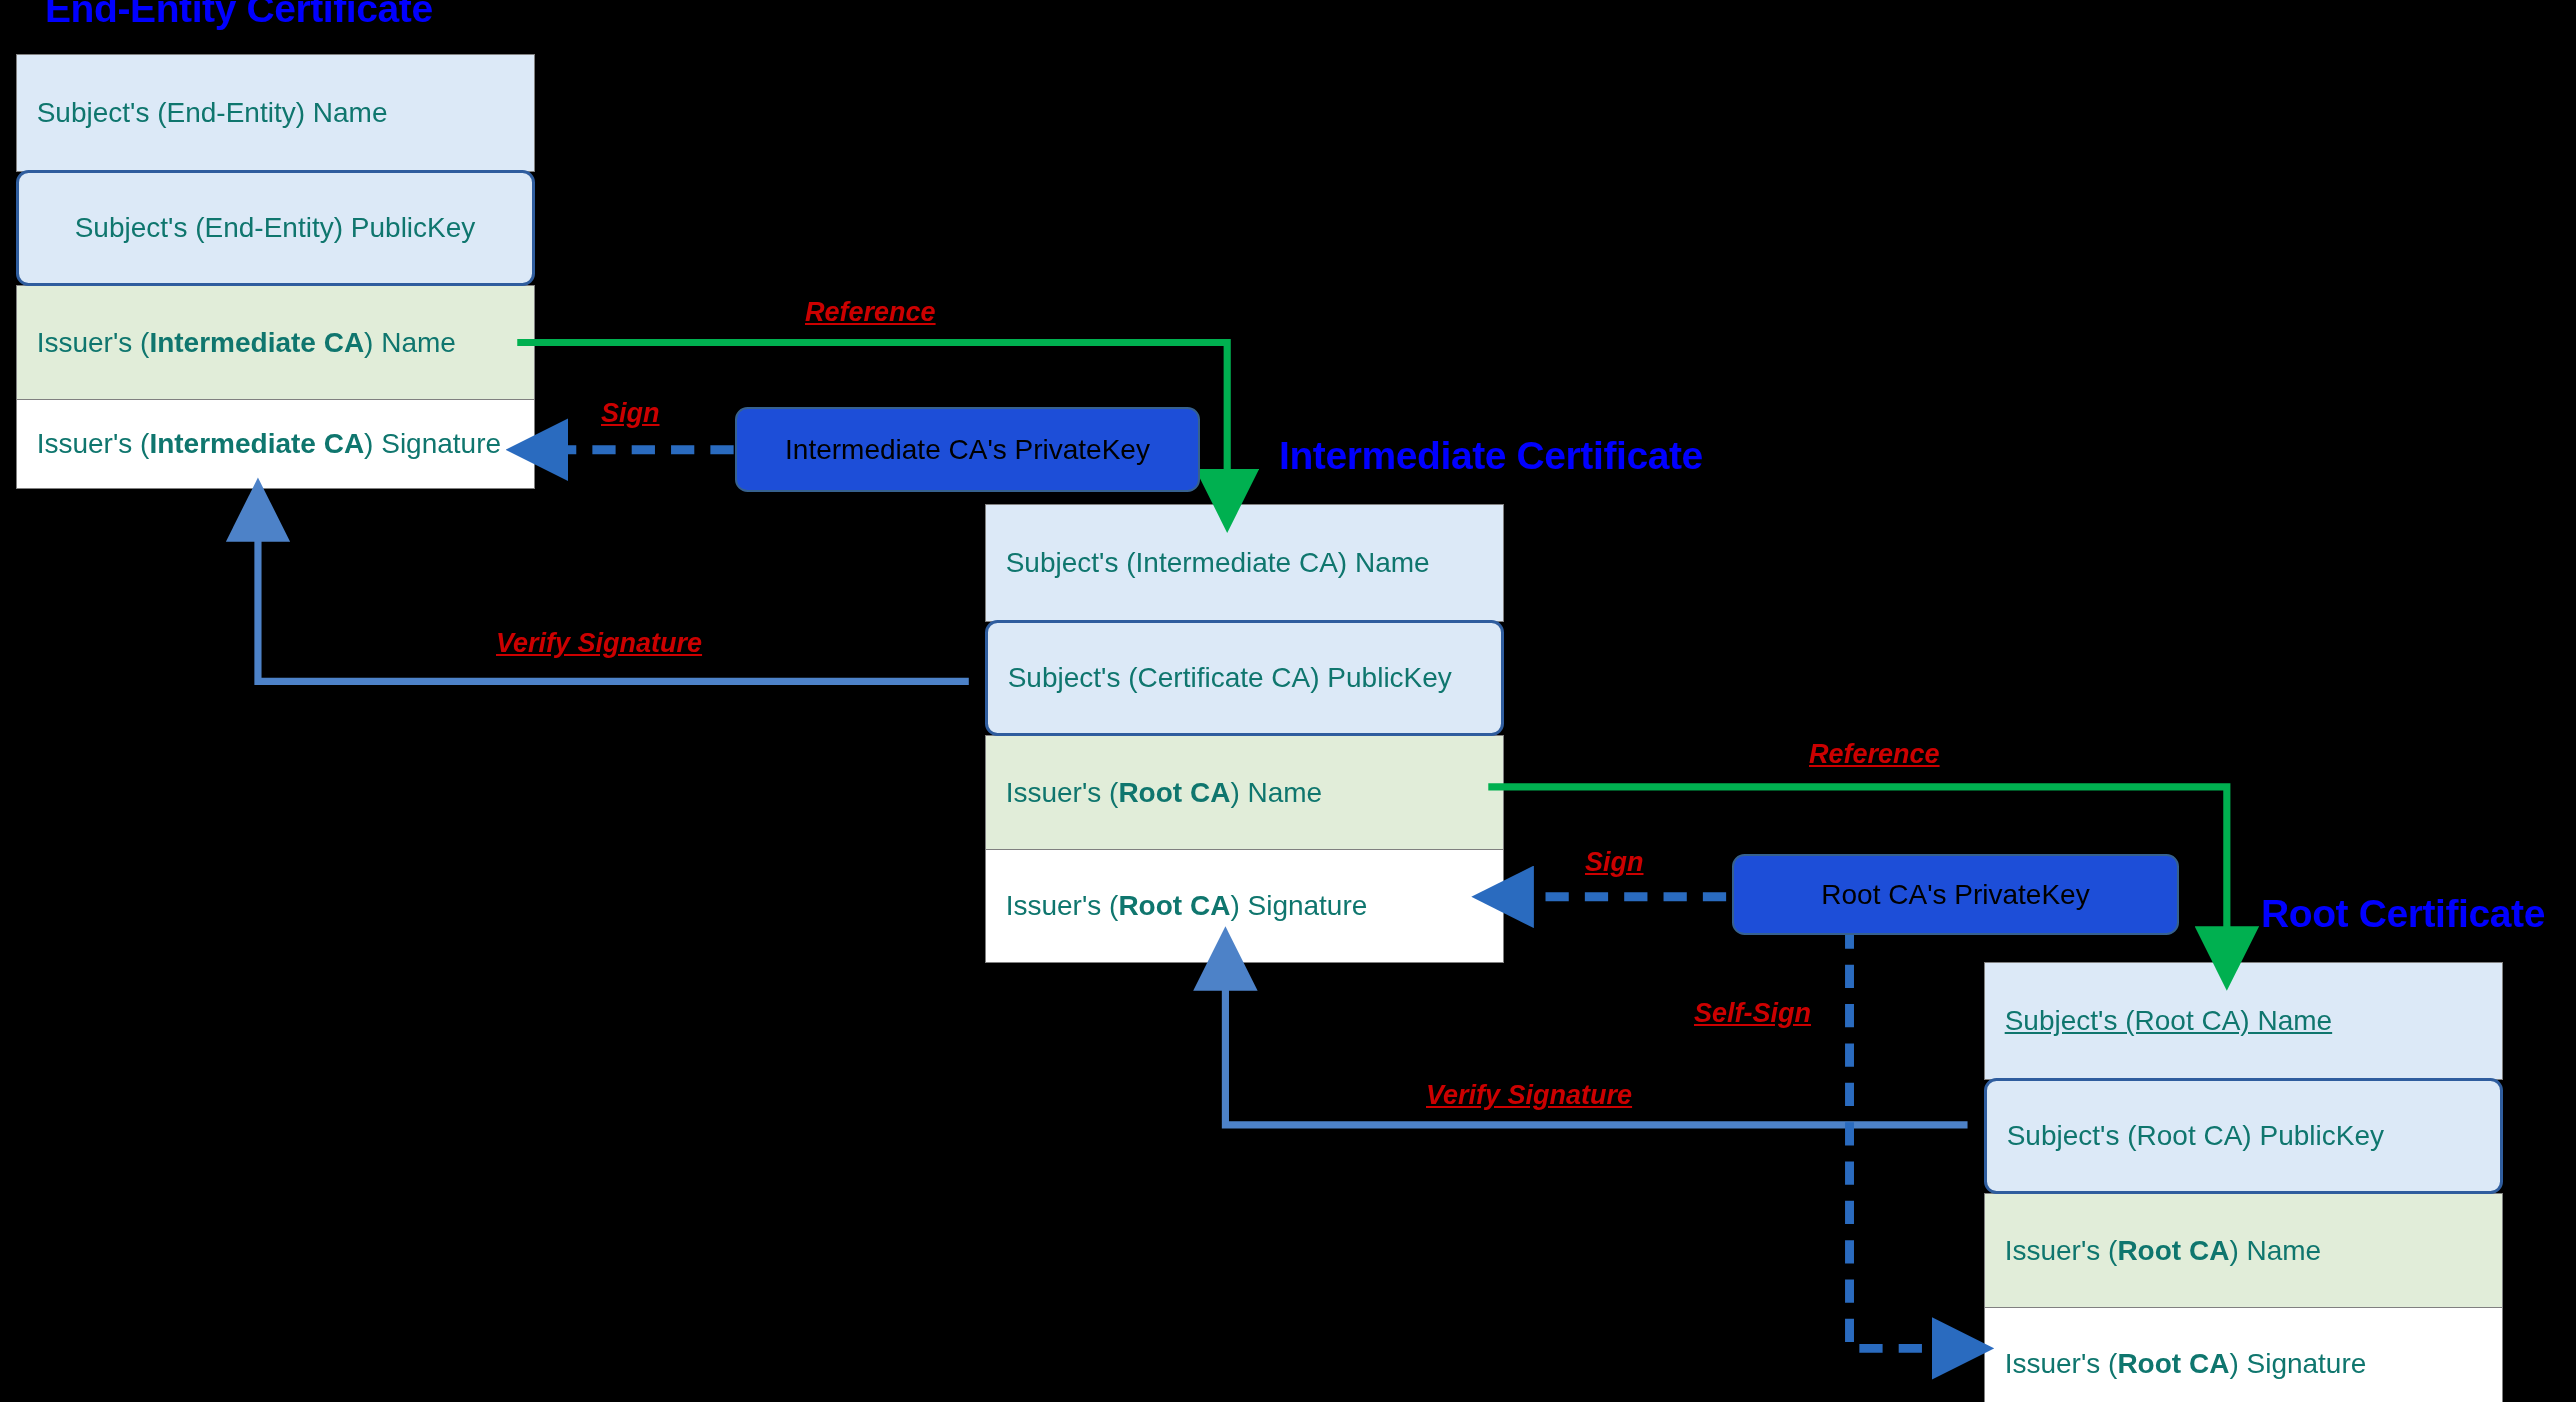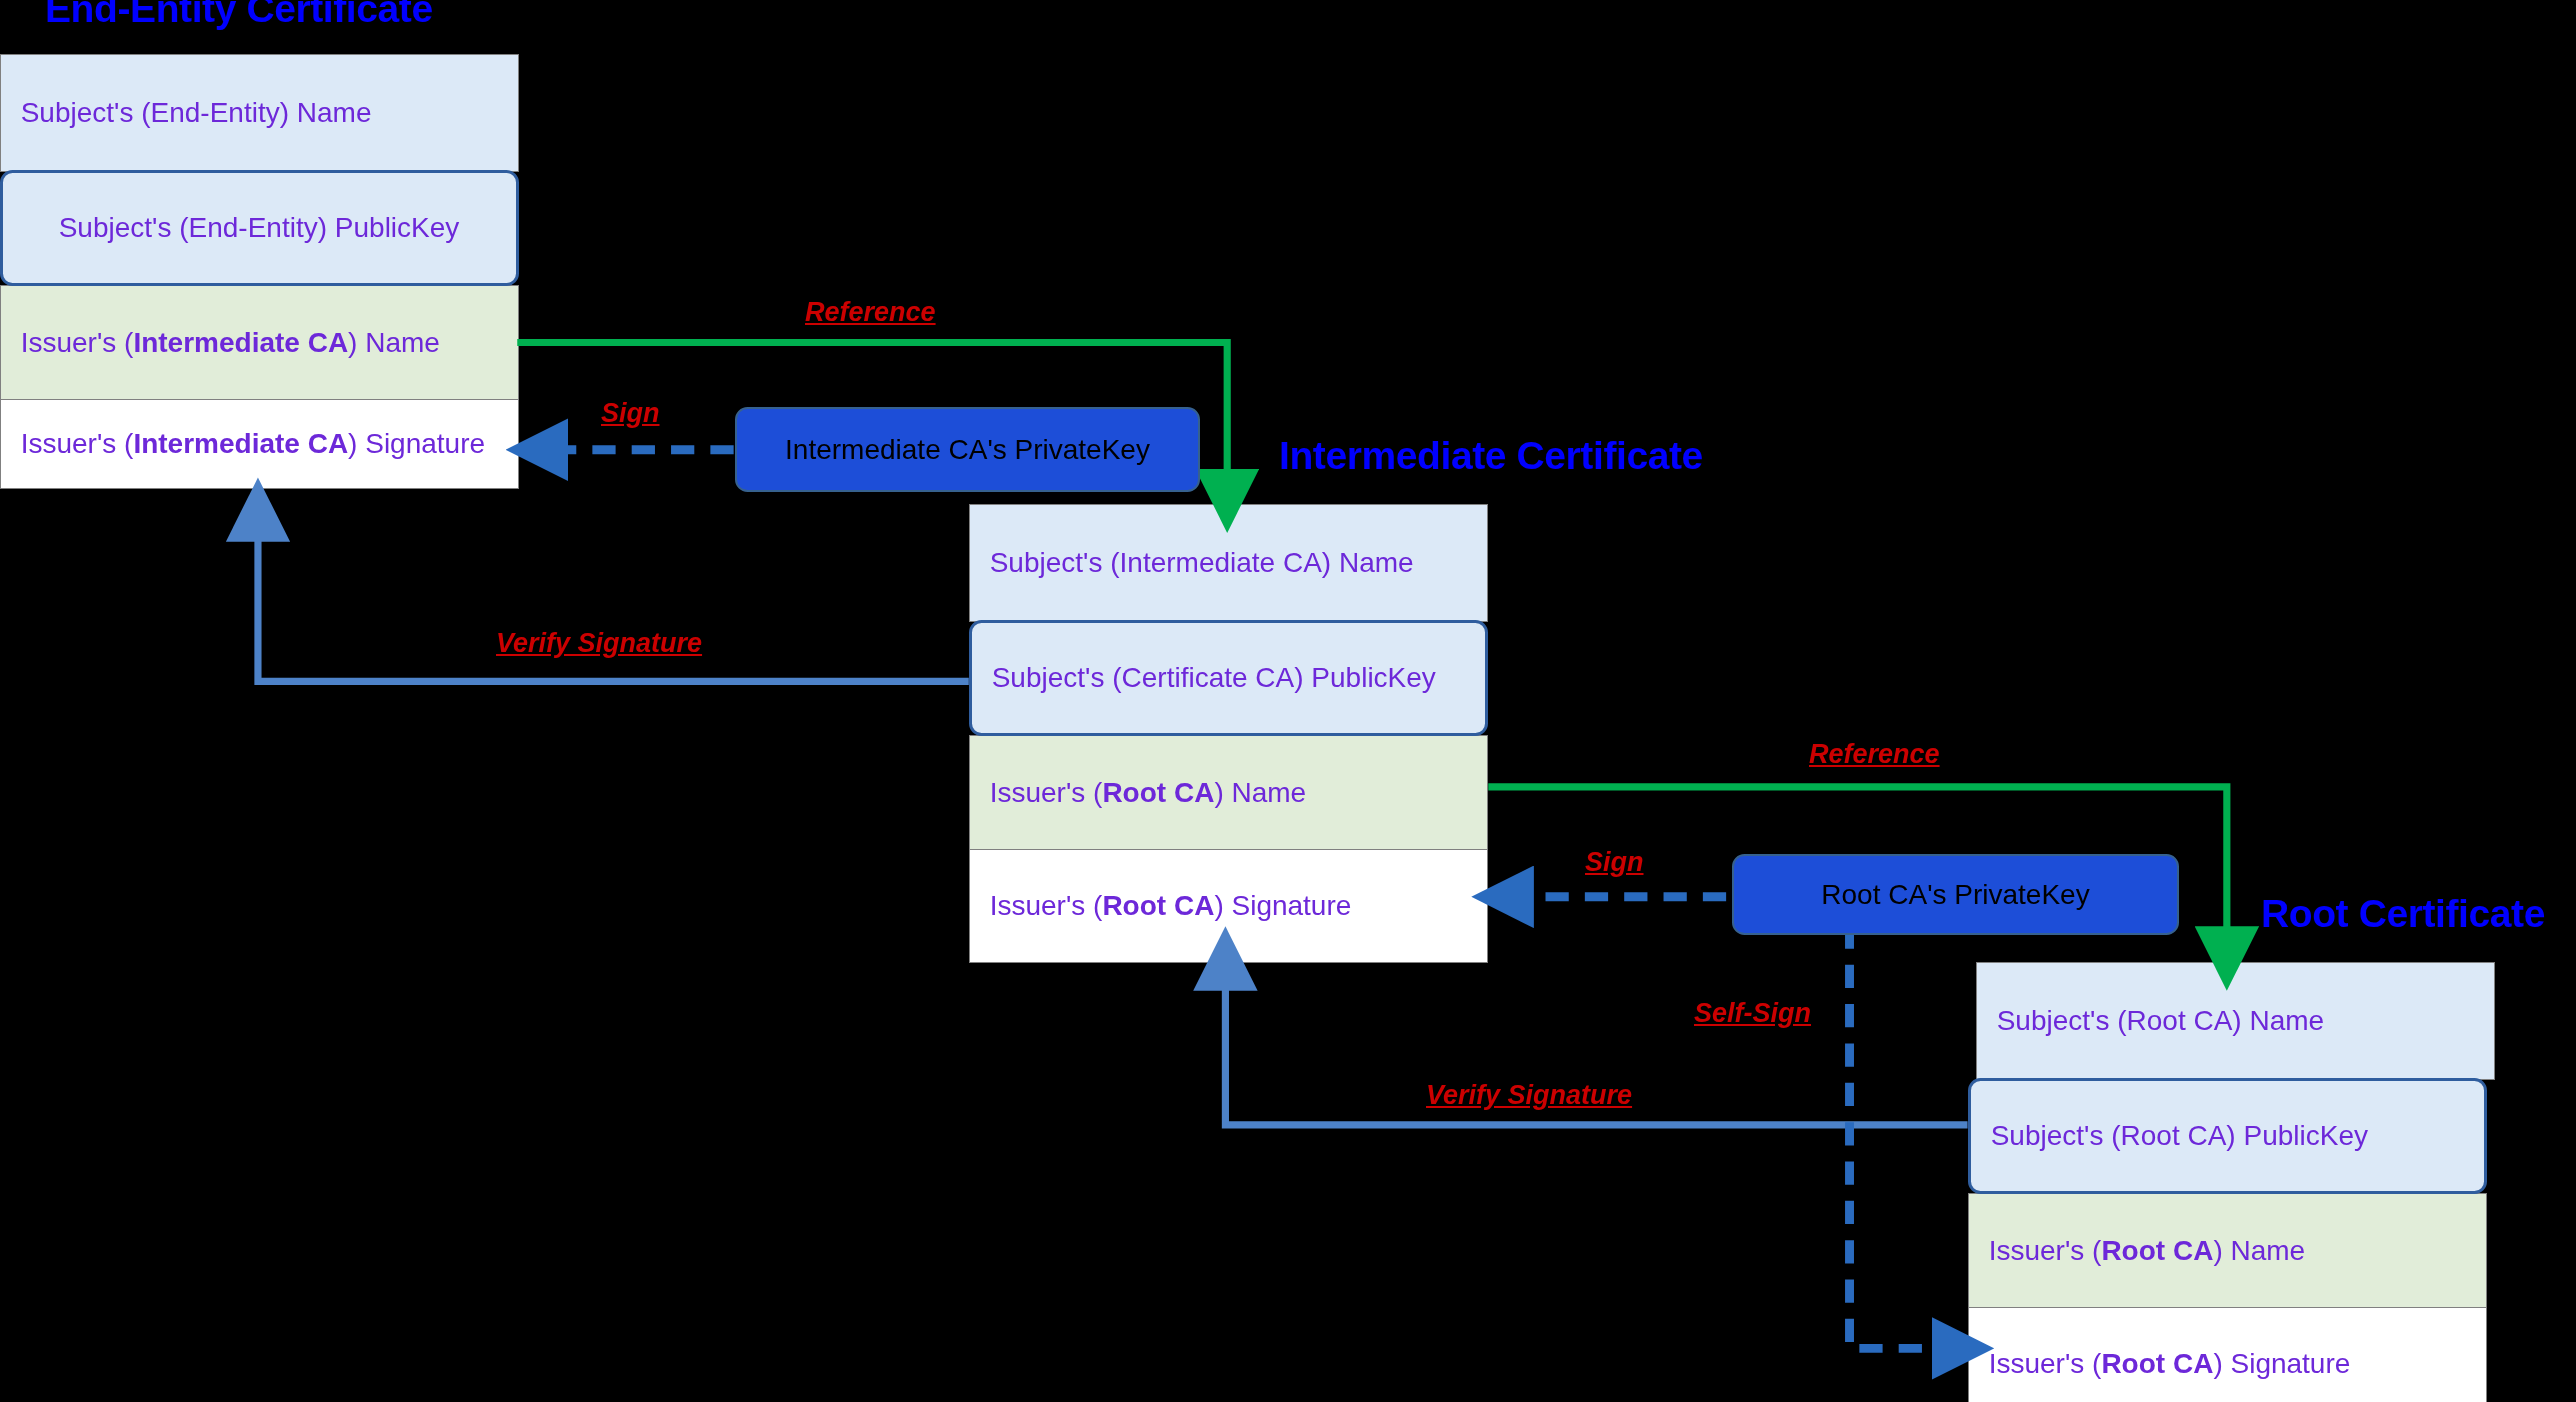--- a/index.html
+++ b/index.html
@@ -37,24 +37,25 @@
   
   .cert-card {
     position: absolute;
     box-sizing: border-box;
   }
   .cert-row {
     position: absolute;
     box-sizing: border-box;
     display: flex;
     align-items: center;
-    color: #6d28d9;
+    color: #0f766e;
     font-size: 28px;
     font-family: "Liberation Sans", sans-serif;
     white-space: nowrap;
+    margin-left: 16px;
   }
   .row-name {
     background: #dce9f7;
     border: 1.8px solid #808080;
   }
   .row-pubkey {
     background: #dce9f7;
     border: 3.6px solid #2f5d9e;
     border-radius: 12.5px;
     z-index: 4;
@@ -199,21 +200,21 @@
 
     <div class="cert-row row-sig" style="left:0px; top:345px; width:519px; height:114px;">
       <span class="row-label"><span>Issuer's (</span><b>Root CA</b><span>) Signature</span></span>
     </div>
   </div>
 
   <div class="cert-title" style="left:2261px; top:894px;">Root Certificate</div>
 
   <div class="cert-card" style="left:1968px; top:962px; width:519px; height:456px;">
 
-    <div class="cert-row row-name" style="left:8px; top:0px; width:519px; height:118px;">
+    <div class="cert-row row-name" style="left:0px; top:0px; width:519px; height:118px;text-decoration:underline;">
       <span class="row-label">Subject's (Root CA) Name</span>
     </div>
 
     <div class="cert-row row-pubkey" style="left:0px; top:116px; width:519px; height:116px;">
       <span class="row-label">Subject's (Root CA) PublicKey</span>
     </div>
 
     <div class="cert-row row-issuer" style="left:0px; top:231px; width:519px; height:116px;">
       <span class="row-label"><span>Issuer's (</span><b>Root CA</b><span>) Name</span></span>
     </div>

